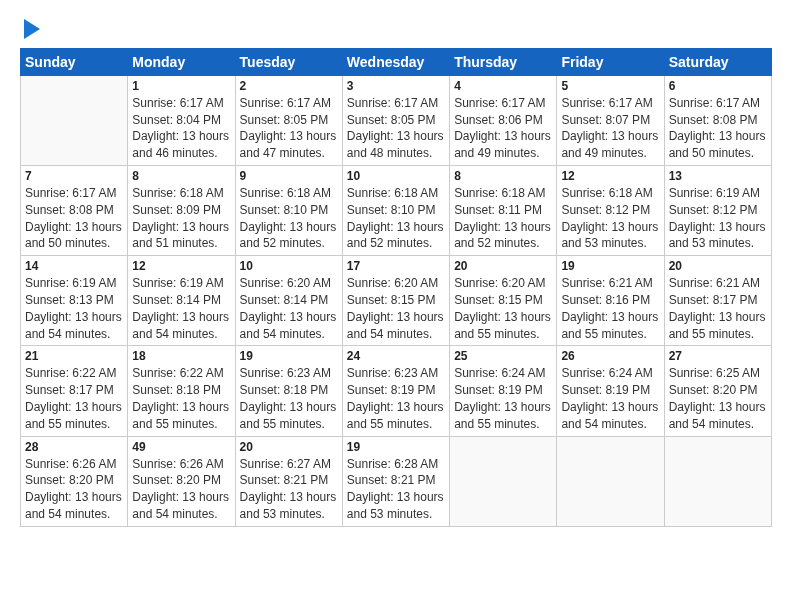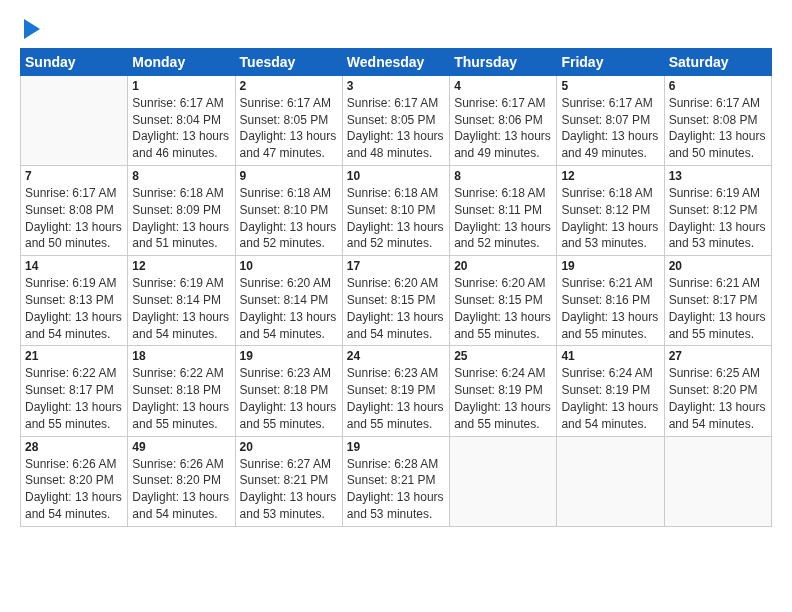--- a/index.html
+++ b/index.html
@@ -229,21 +229,21 @@
           </td>
           <td>
             <span class="day-number">24</span>
             <div class="day-info">Sunrise: 6:23 AM<br>Sunset: 8:19 PM<br>Daylight: 13 hours<br>and 55 minutes.</div>
           </td>
           <td>
             <span class="day-number">25</span>
             <div class="day-info">Sunrise: 6:24 AM<br>Sunset: 8:19 PM<br>Daylight: 13 hours<br>and 55 minutes.</div>
           </td>
           <td>
-            <span class="day-number">41</span>
+            <span class="day-number">26</span>
             <div class="day-info">Sunrise: 6:24 AM<br>Sunset: 8:19 PM<br>Daylight: 13 hours<br>and 54 minutes.</div>
           </td>
           <td>
             <span class="day-number">27</span>
             <div class="day-info">Sunrise: 6:25 AM<br>Sunset: 8:20 PM<br>Daylight: 13 hours<br>and 54 minutes.</div>
           </td>
         </tr>
         <tr>
           <td>
             <span class="day-number">28</span>

